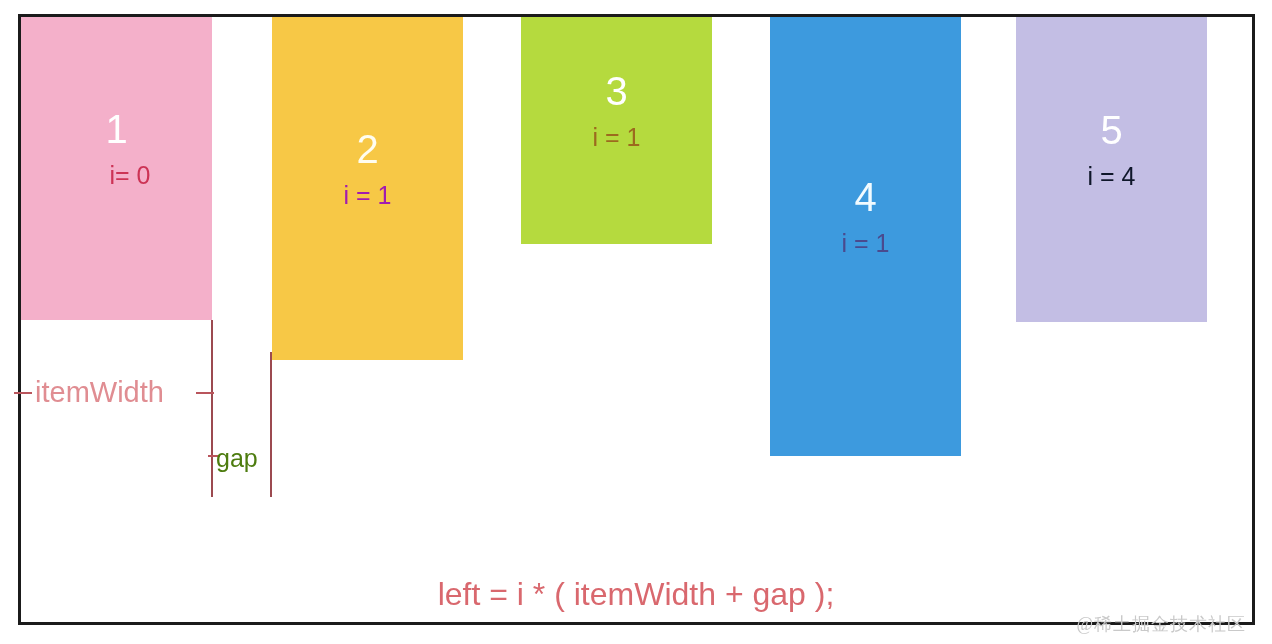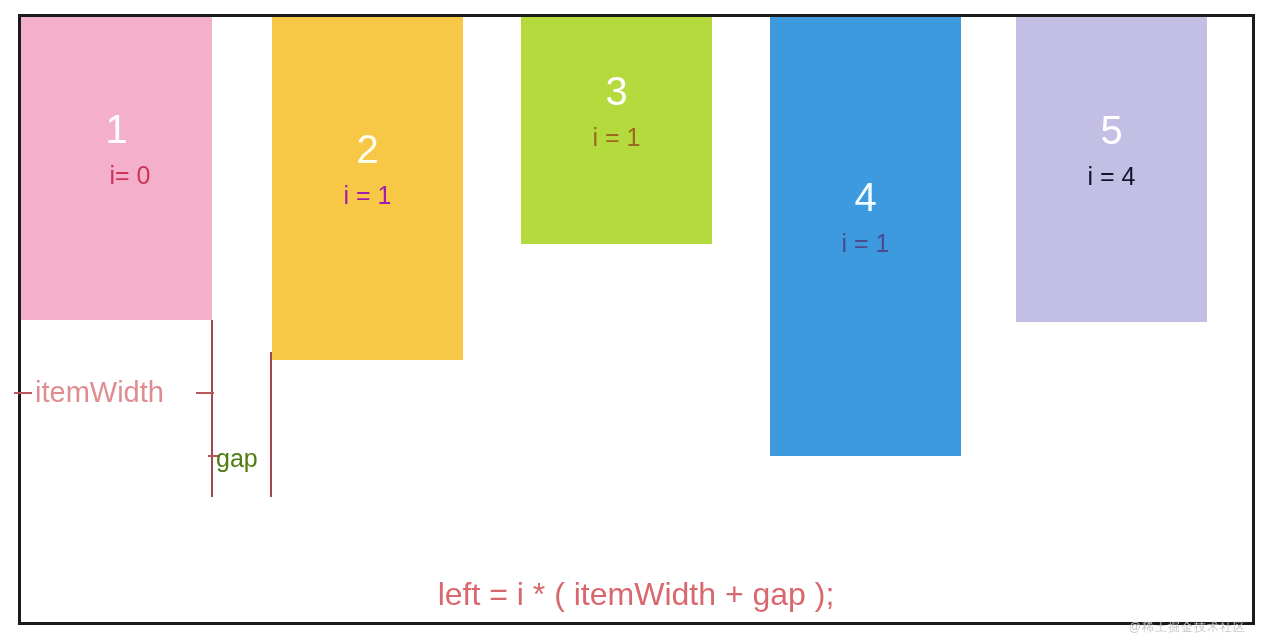--- a/index.html
+++ b/index.html
@@ -92,23 +92,23 @@
     color: #d9686e;
     font-family: "Liberation Sans", sans-serif;
     white-space: nowrap;
     margin-top: 20px;
   }
 
   #watermark {
     position: absolute;
     right: 26px;
     bottom: 8px;
-    font-size: 12px;
+    font-size: 18px;
     color: #c9c9c9;
-    font-family: Liberation Sans, sans-serif;
+    font-family: Liberation Serif, serif;
     letter-spacing: 1px;
   }
 </style>
 </head>
 <body>
 
 <div id="stage">
 
   <div id="frame"></div>
 

